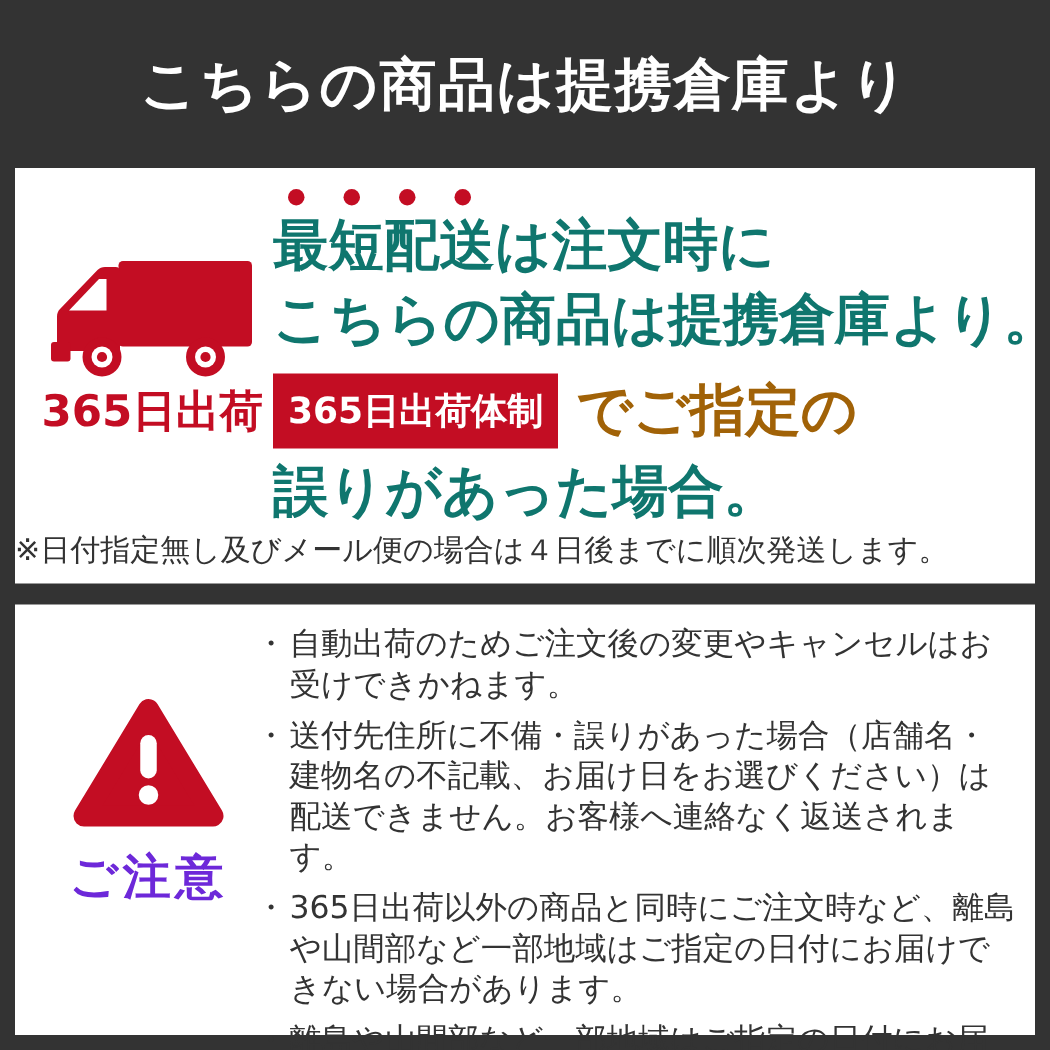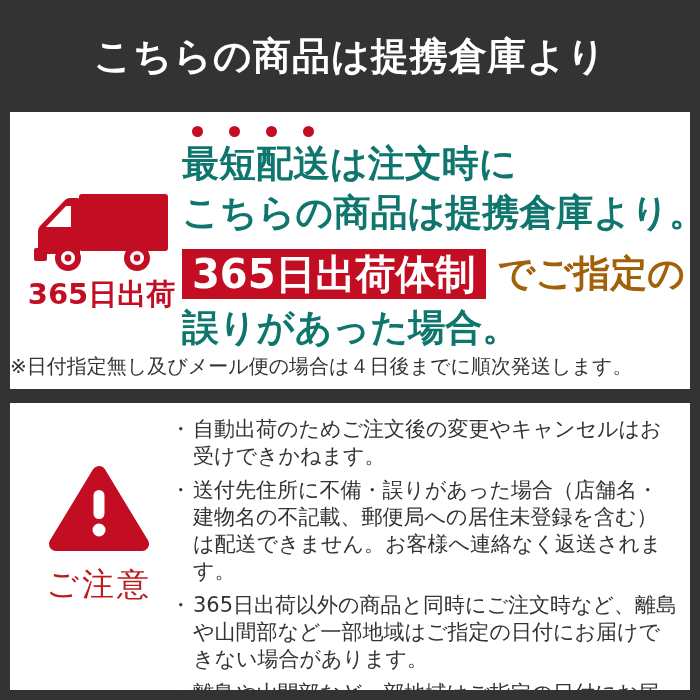--- a/index.html
+++ b/index.html
@@ -16,41 +16,41 @@
     display:flex;flex-direction:column;justify-content:center;align-items:center;
     color:#ffffff;font-weight:bold;font-size:38px;line-height:47px;
     letter-spacing:1px;text-align:center;
   }
   
   .panel{position:absolute;left:10px;width:680px;background:#ffffff;}
   .panel-ship{top:112px;height:277px;}
   .panel-caution{top:403px;height:287px;}
 
   
-  .truck-col{position:absolute;left:14px;top:80px;width:155px;text-align:center;}
+  .truck-col{position:absolute;left:14px;top:60px;width:155px;text-align:center;}
   .truck-col svg{display:block;margin:0 auto;}
   .truck-label{color:#c30d23;font-weight:bold;font-size:29px;margin-top:3px;white-space:nowrap;}
   .main-col{position:absolute;left:172px;top:14px;}
   .dots{display:flex;gap:26px;margin-left:10px;height:11px;}
   .dot{width:11px;height:11px;border-radius:50%;background:#c30d23;}
   .headline{color:#0f766e;font-weight:bold;font-size:37px;line-height:49px;white-space:nowrap;}
   .headline.first{margin-top:2px;}
   .hl-row{display:flex;align-items:center;margin-top:12px;white-space:nowrap;}
-  .hl-box{background:#c30d23;color:#ffffff;font-weight:bold;font-size:40px;line-height:42px;padding:4px 10px;}
+  .hl-box{background:#c30d23;color:#ffffff;font-weight:bold;font-size:24px;line-height:42px;padding:4px 10px;}
   .hl-suffix{color:#a16207;font-weight:bold;font-size:37px;margin-left:12px;}
   .headline.last{margin-top:4px;}
   .ship-note{
     position:absolute;left:0;right:0;bottom:9px;text-align:left;
     color:#333333;font-size:20px;white-space:nowrap;
   }
 
   
   .caution-col{position:absolute;left:22px;top:60px;width:134px;text-align:center;}
   .caution-col svg{display:block;margin:0 auto;}
-  .caution-label{color:#b91c1c;font-weight:normal;font-size:32px;letter-spacing:3px;margin-top:10px;white-space:nowrap;}
+  .caution-label{color:#6d28d9;font-weight:bold;font-size:32px;letter-spacing:3px;margin-top:10px;white-space:nowrap;}
   .notices{position:absolute;left:160px;top:13px;right:12px;}
   .notice{display:flex;color:#333333;font-size:21px;line-height:27px;margin-bottom:7px;}
   .notice .bullet{flex:0 0 auto;margin-right:2px;}
 </style>
 </head>
 <body>
 
 <div class="stage">
 
   <div class="top-banner">
@@ -109,21 +109,21 @@
       <div class="caution-label">ご注意</div>
     </div>
 
     <div class="notices">
       <div class="notice">
         <span class="bullet">・</span>
         <span class="ntext">自動出荷のためご注文後の変更やキャンセルはお受けできかねます。</span>
       </div>
       <div class="notice">
         <span class="bullet">・</span>
-        <span class="ntext">送付先住所に不備・誤りがあった場合（店舗名・建物名の不記載、郵便局への居住未登録を含む）は配送できません。お客様へ連絡なく返送されます。</span>
+        <span class="ntext">送付先住所に不備・誤りがあった場合（店舗名・建物名の不記載、お届け日をお選びください）は配送できません。お客様へ連絡なく返送されます。</span>
       </div>
       <div class="notice">
         <span class="bullet">・</span>
         <span class="ntext">365日出荷以外の商品と同時にご注文時など、離島や山間部など一部地域はご指定の日付にお届けできない場合があります。</span>
       </div>
       <div class="notice">
         <span class="bullet">・</span>
         <span class="ntext">離島や山間部など一部地域はご指定の日付にお届けできない場合があります。</span>
       </div>
     </div>

